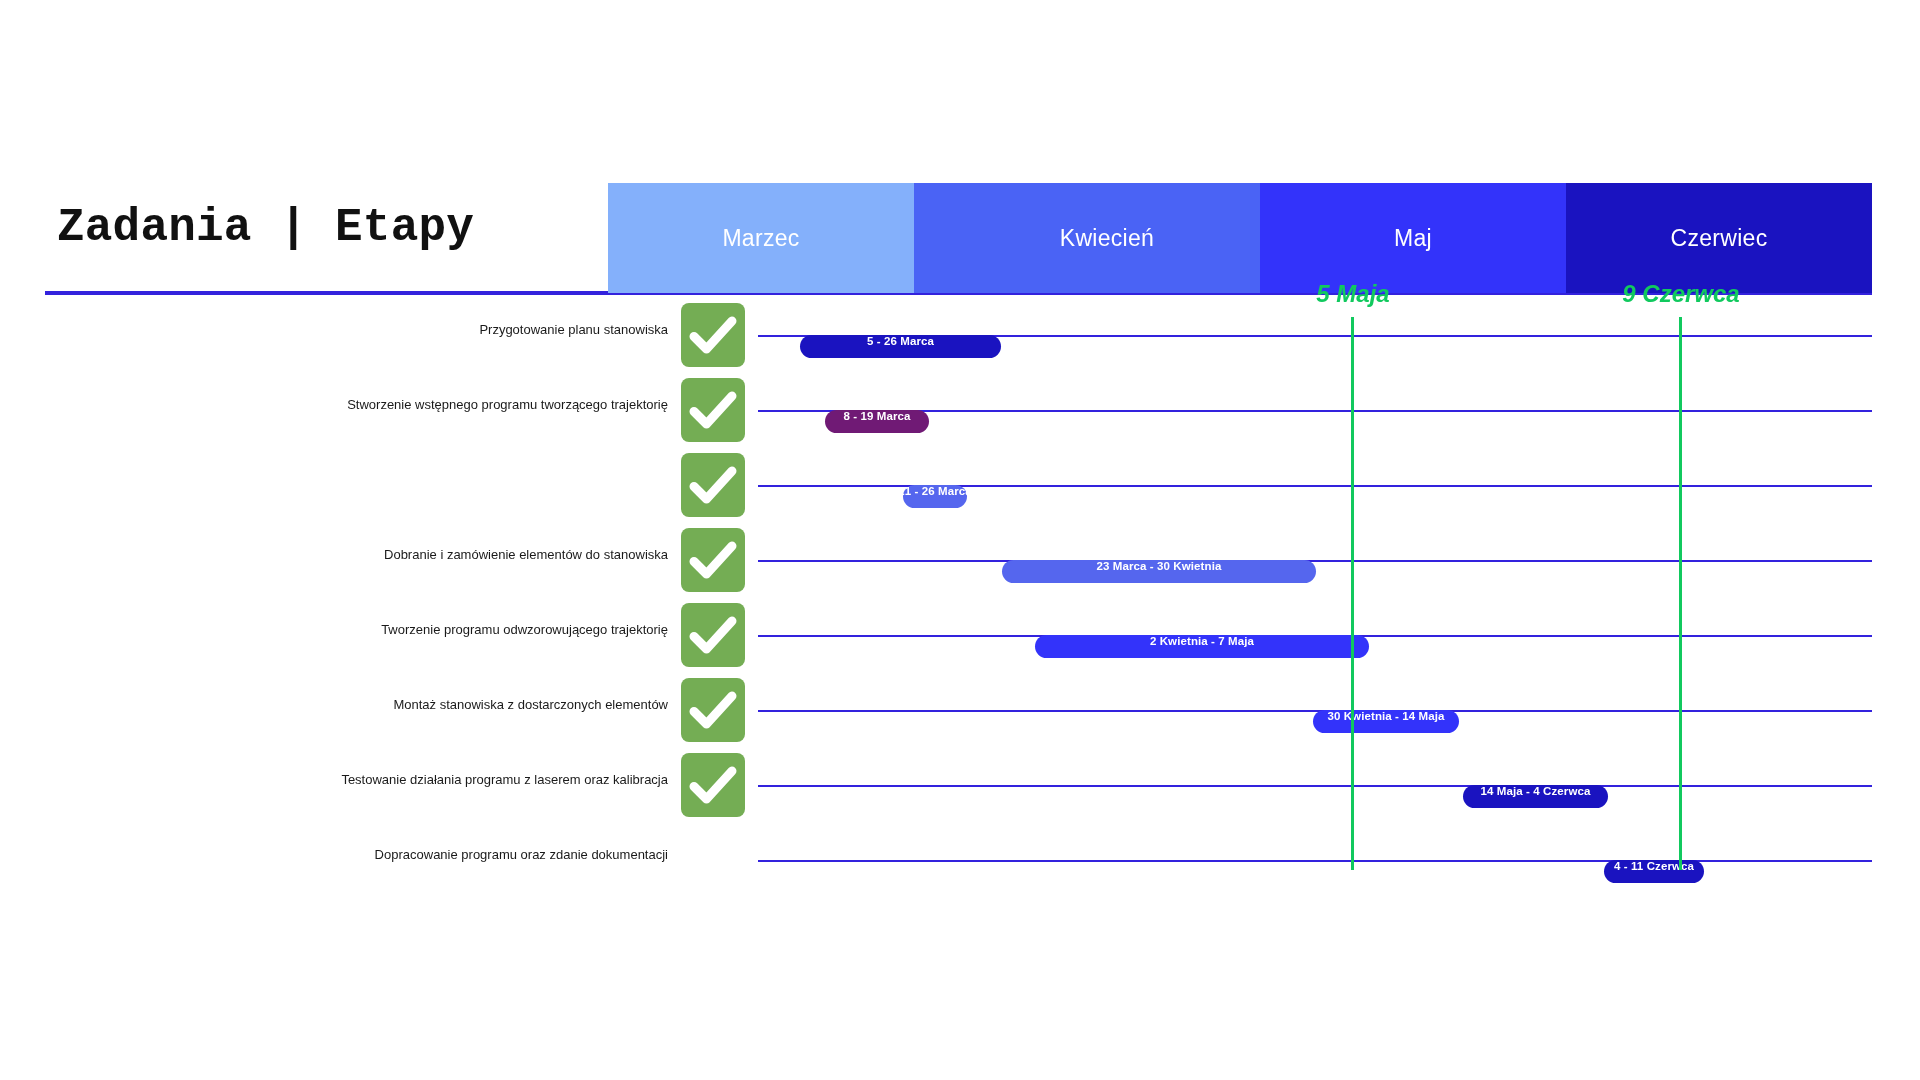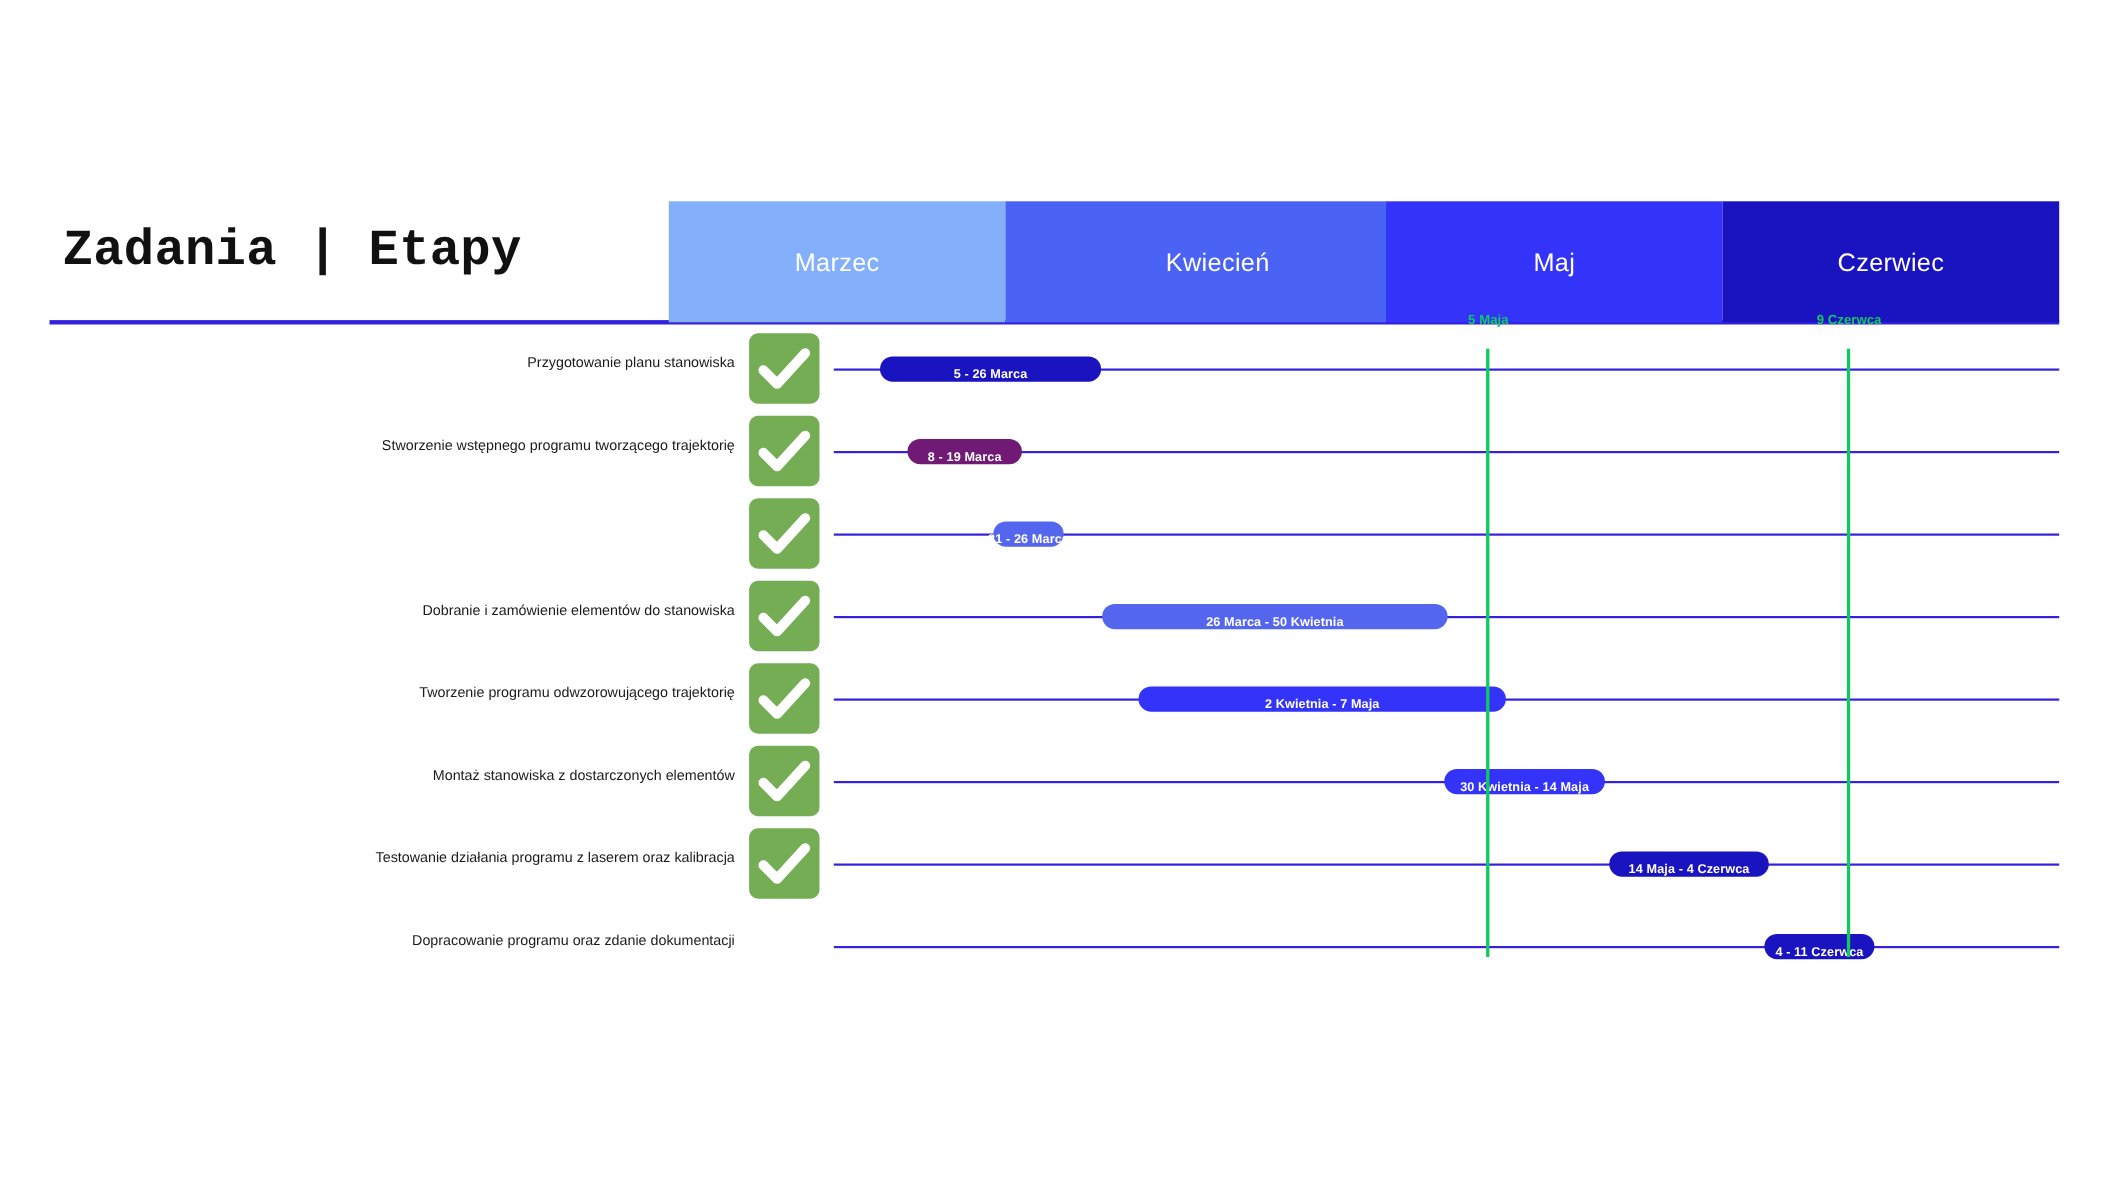--- a/index.html
+++ b/index.html
@@ -113,48 +113,49 @@
     top: 32px;
     width: 1114px;
     height: 2px;
     background: #3322DD;
   }
 
   
   .bar {
     position: absolute;
     height: 23px;
-    top: 21px;
+    top: 32px;
     border-radius: 12px;
     display: flex;
-    align-items: flex-end;
+    align-items: flex-start;
     justify-content: center;
     color: #ffffff;
     font-size: 11.5px;
     font-weight: 600;
     white-space: nowrap;
     letter-spacing: 0.1px;
   }
 
   
   .milestone-line {
     position: absolute;
     width: 3px;
     background: #11C95E;
     top: 317px;
     height: 553px;
   }
   .milestone-label {
     position: absolute;
-    top: 298px;
+    top: 308px;
     transform: translate(-50%, -100%);
     color: #11C95E;
-    font-size: 12px;
+    font-size: 24px;
     font-weight: 700;
     white-space: nowrap;
+    font-style: italic;
   }
 </style>
 </head>
 <body>
 
 <div id="stage">
 
   <div class="page-title">Zadania | Etapy</div>
   <div class="title-rule"></div>
 
@@ -211,21 +212,21 @@
       </div>
       <div class="row">
         <div class="row-label">Dobranie i zamówienie elementów do stanowiska</div>
         <div class="check" style="background: rgb(116, 173, 84);">
           <svg viewBox="0 0 64 64" xmlns="http://www.w3.org/2000/svg">
             <path d="M13 33.5 L25.5 46 L51 18" fill="none" stroke="#ffffff" stroke-width="9" stroke-linecap="round" stroke-linejoin="round"></path>
           </svg>
         </div>
         <div class="track" style="background: rgb(51, 34, 221);"></div>
         <div class="bar" style="left: 1002px; width: 314px; background: rgb(85, 102, 238);">
-          <span>26 Marca - 50 Kwietnia</span>
+          <span>23 Marca - 30 Kwietnia</span>
         </div>
       </div>
       <div class="row">
         <div class="row-label">Tworzenie programu odwzorowującego trajektorię</div>
         <div class="check" style="background: rgb(116, 173, 84);">
           <svg viewBox="0 0 64 64" xmlns="http://www.w3.org/2000/svg">
             <path d="M13 33.5 L25.5 46 L51 18" fill="none" stroke="#ffffff" stroke-width="9" stroke-linecap="round" stroke-linejoin="round"></path>
           </svg>
         </div>
         <div class="track" style="background: rgb(51, 34, 221);"></div>

